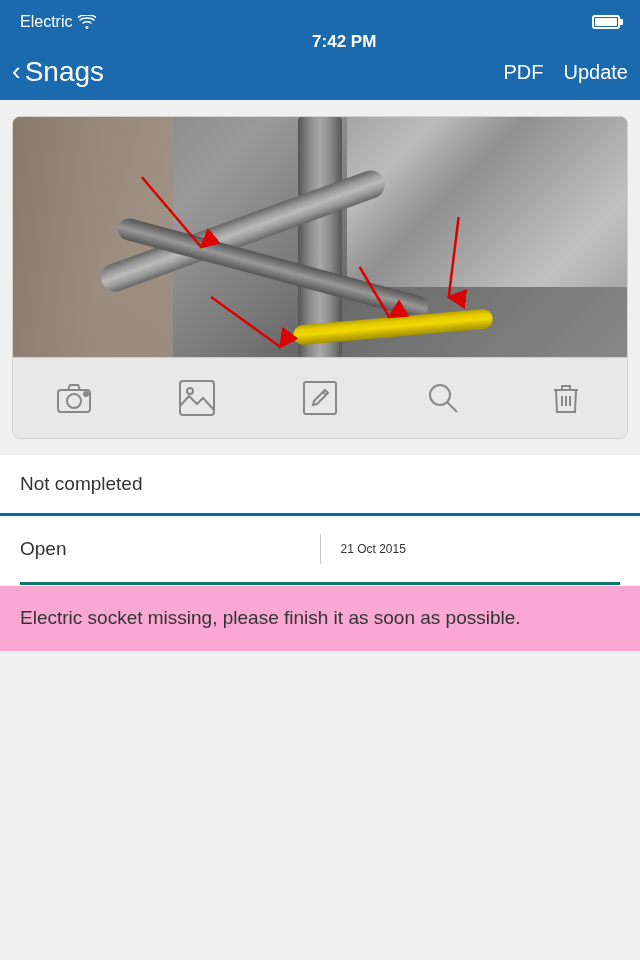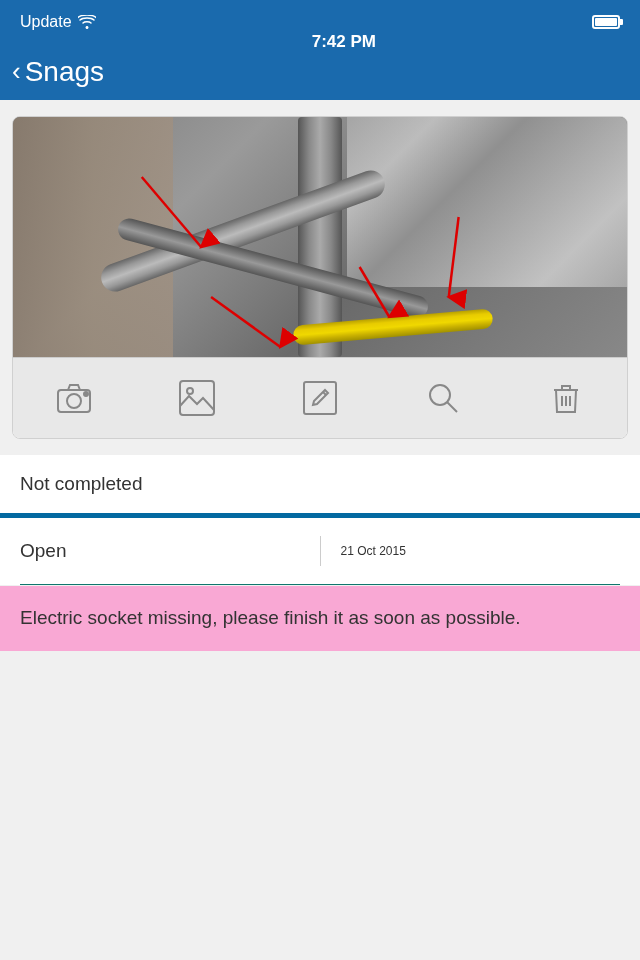--- a/index.html
+++ b/index.html
@@ -223,33 +223,33 @@
       stroke-width: 2;
     }
 
     
     .info-section {
       background: white;
       margin-bottom: 1px;
     }
     .info-row {
       padding: 18px 20px;
-      border-bottom: 5px solid #0369a1;
+      border-bottom: 3px solid #0369a1;
       font-size: 19px;
       color: #333;
     }
     .info-row:last-child {
       border-bottom: none;
     }
     .info-row-split {
       display: flex;
       align-items: center;
       padding: 18px 0;
       margin: 0 20px;
-      border-bottom: 1px solid #0f766e;
+      border-bottom: 3px solid #0f766e;
     }
     .info-row-split .left-val {
       flex: 1;
       font-size: 19px;
       color: #333;
     }
     .info-row-split .divider {
       width: 1px;
       height: 30px;
       background: #ccc;
@@ -276,40 +276,44 @@
     .red-arrow-svg {
       position: absolute;
       pointer-events: none;
     }
   </style>
 </head>
 <body>
 
 <div class="status-bar">
   <div class="carrier">
-    <span>Update</span>
+    <span>Electric</span>
     <svg width="18" height="14" viewBox="0 0 18 14" fill="white">
       <path d="M9 11 C9.8 11 10.5 11.7 10.5 12.5 C10.5 13.3 9.8 14 9 14 C8.2 14 7.5 13.3 7.5 12.5 C7.5 11.7 8.2 11 9 11Z"></path>
       <path d="M5 8 C6.6 6.4 11.4 6.4 13 8" stroke="white" stroke-width="1.5" fill="none" stroke-linecap="round"></path>
       <path d="M2 5 C4.8 2.2 13.2 2.2 16 5" stroke="white" stroke-width="1.5" fill="none" stroke-linecap="round"></path>
       <path d="M0 2.5 C3.3 -0.8 14.7 -0.8 18 2.5" stroke="white" stroke-width="1.5" fill="none" stroke-linecap="round"></path>
     </svg>
   </div>
   <span class="time">7:42 PM</span>
   <div class="battery">
     <div class="battery-icon">
       <div class="battery-fill"></div>
     </div>
   </div>
 </div>
 
 <div class="nav-bar">
   <div class="nav-back">
     <span class="nav-back-arrow">‹</span>
     <span class="nav-title">Snags</span>
+  </div>
+  <div class="nav-actions">
+    <span class="nav-action-btn">PDF</span>
+    <span class="nav-action-btn">Update</span>
   </div>
 </div>
 
 <div class="main-content">
 
   <div class="photo-card">
     <div class="photo-area">
 
       <div class="photo-simulation">
 

